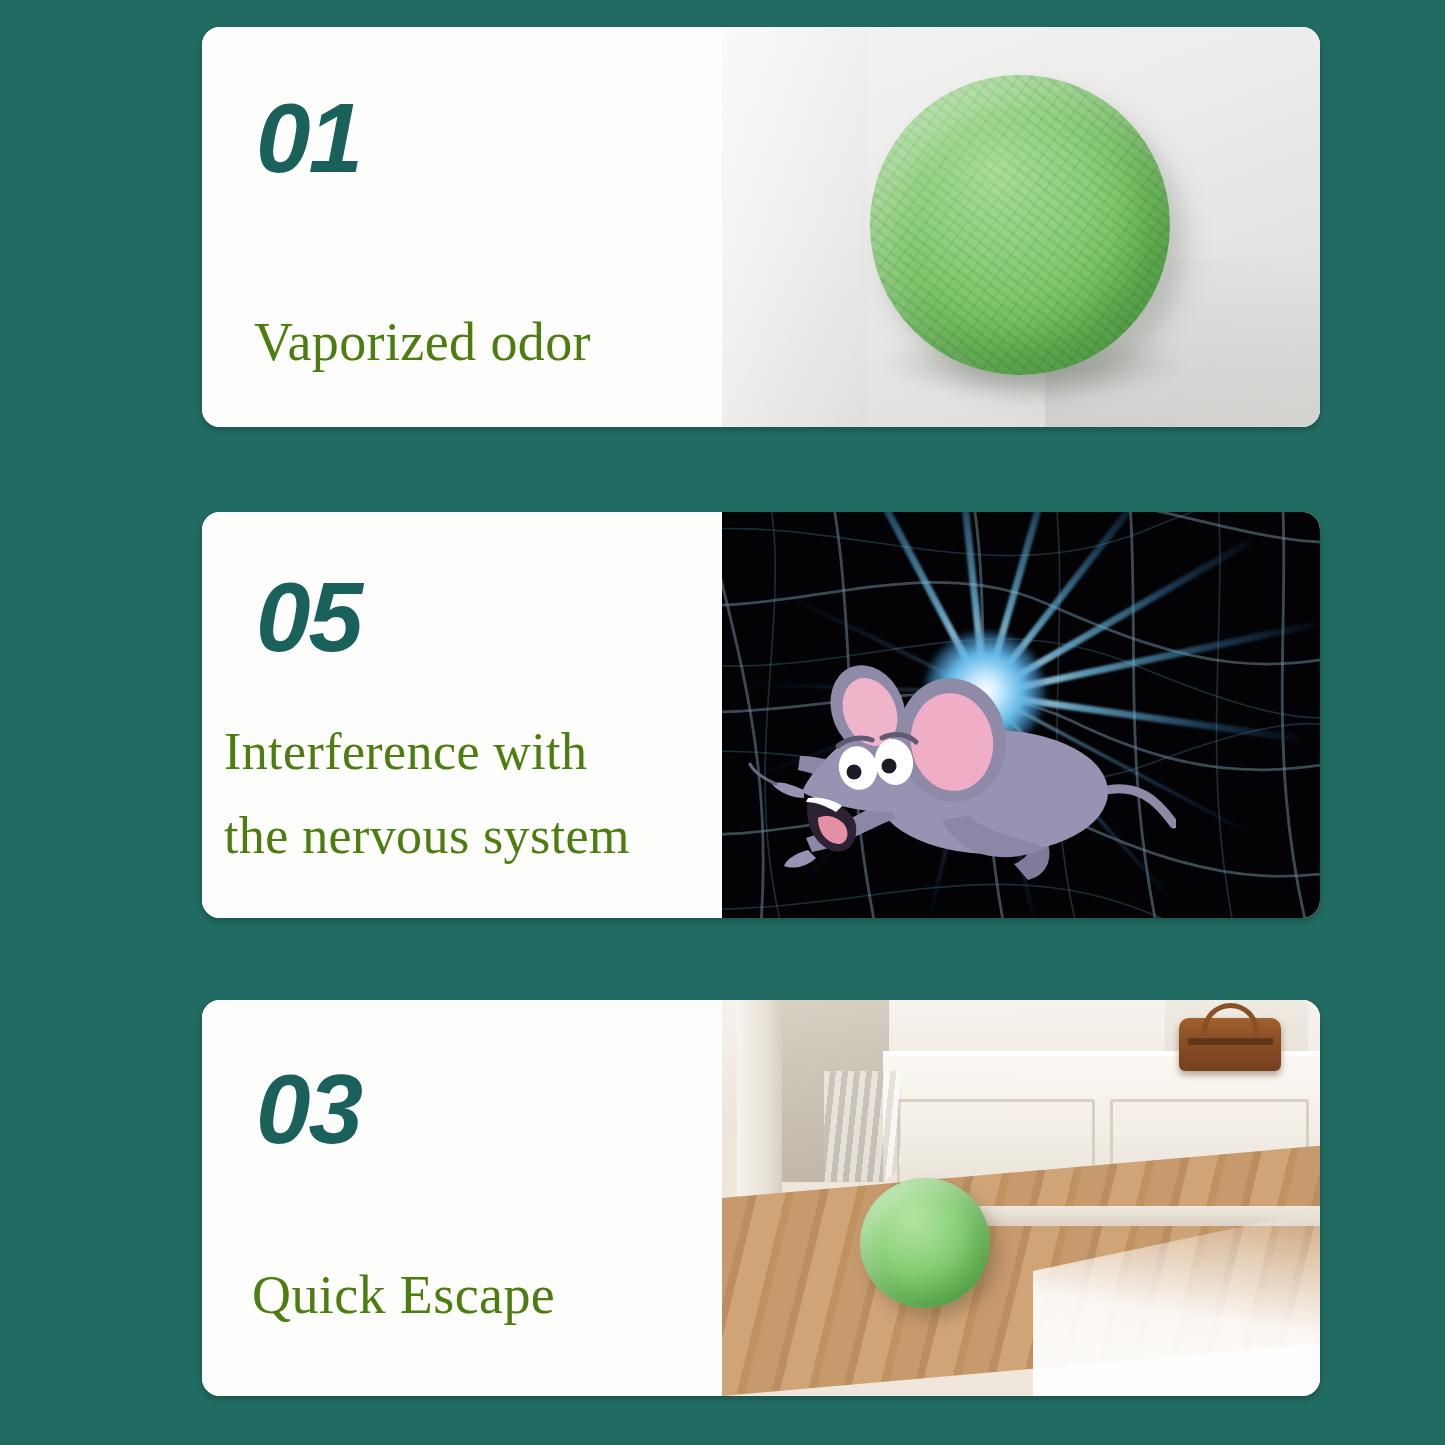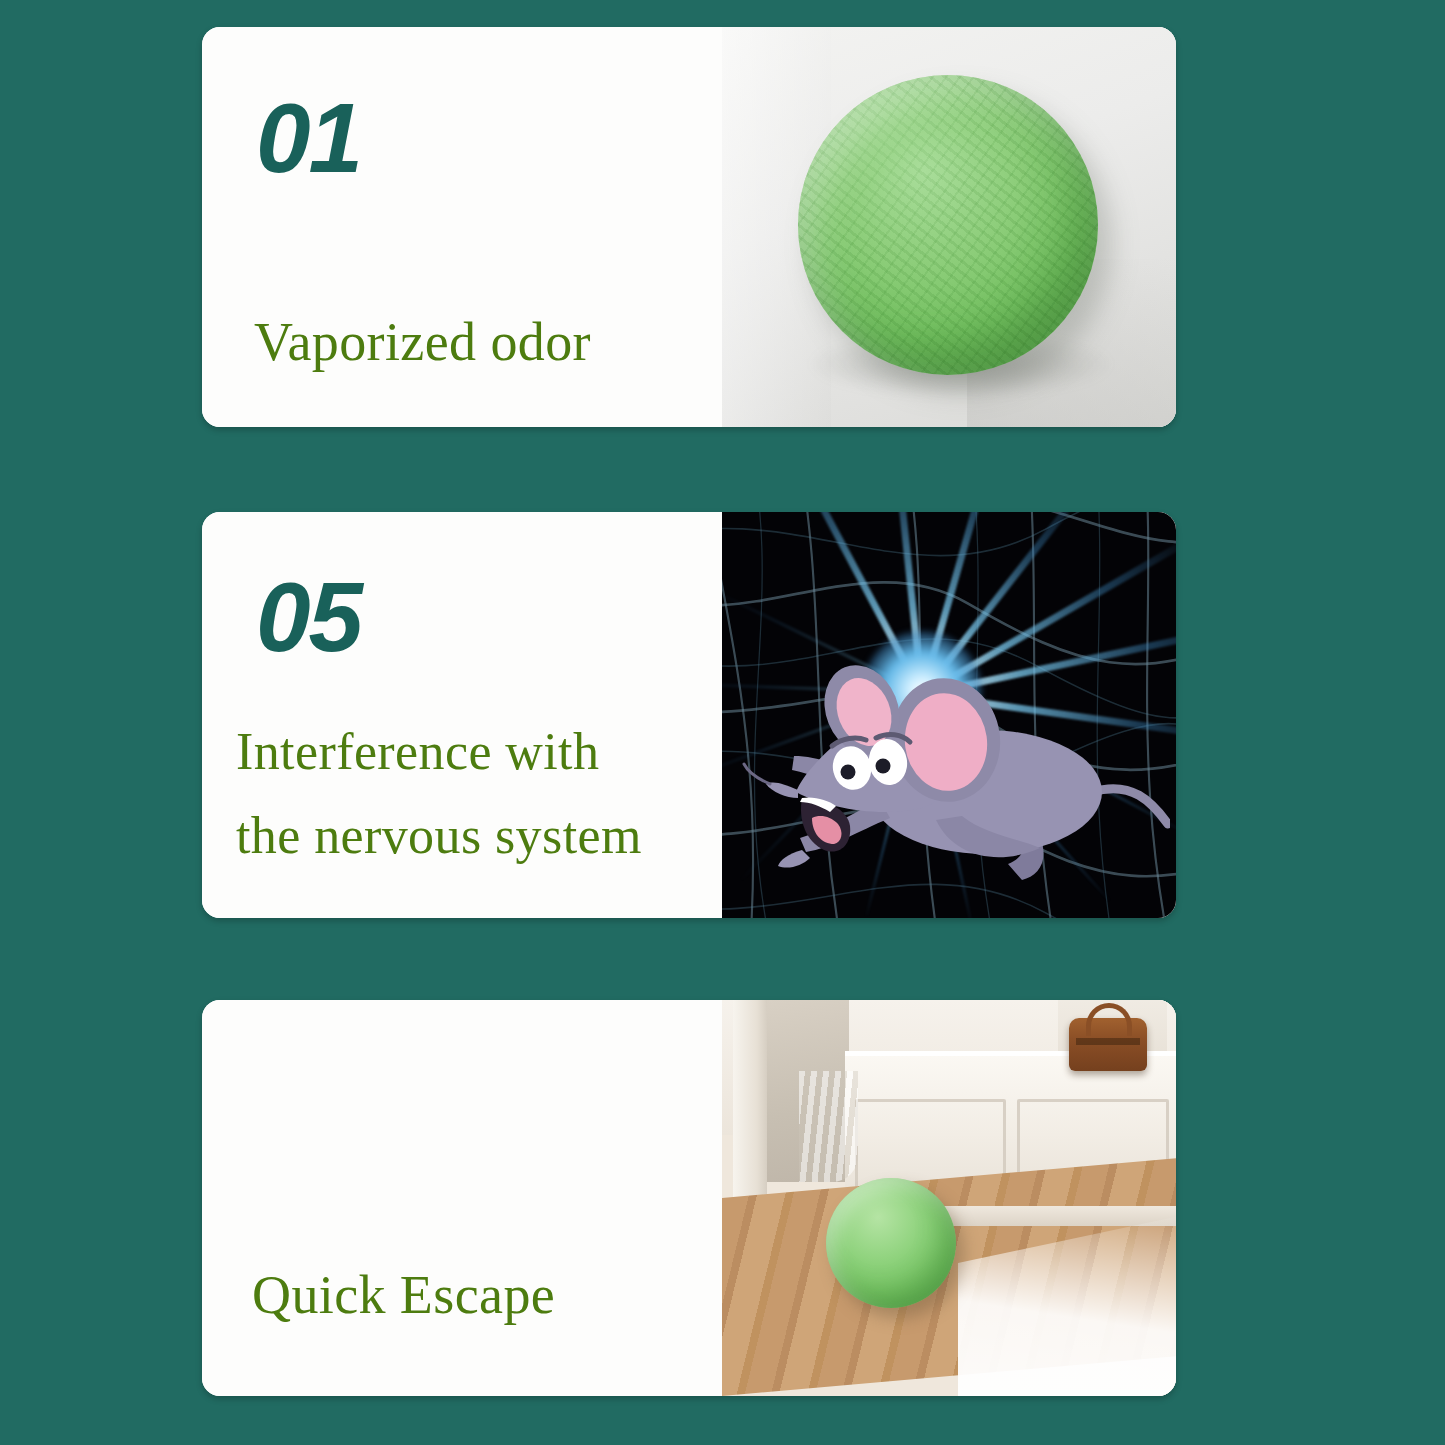--- a/index.html
+++ b/index.html
@@ -17,21 +17,21 @@
     width: 1445px;
     height: 1445px;
     background: #216b62;
     box-sizing: border-box;
   }
 
   
   .card {
     position: absolute;
     left: 202px;
-    width: 974px;
+    width: 1118px;
     background: #ffffff;
     border-radius: 18px;
     overflow: hidden;
     display: flex;
     flex-direction: row;
     box-shadow: 0 3px 6px rgba(0,0,0,0.22);
   }
   #card-1 { top: 27px;   height: 400px; }
   #card-2 { top: 512px;  height: 406px; }
   #card-3 { top: 1000px; height: 396px; }
@@ -69,21 +69,21 @@
     left: 36px;
     right: 14px;
     font-family: "Liberation Serif", serif;
     font-size: 54px;
     line-height: 1.62;
     color: #4d7c0f;
     letter-spacing: 0.4px;
     white-space: pre-line;
   }
   #card-1 .card-caption { top: 272px; left: 52px; }
-  #card-2 .card-caption { top: 198px; left: 22px; font-size: 52px; margin-left: 12px; }
+  #card-2 .card-caption { top: 198px; left: 22px; font-size: 52px; }
   #card-3 .card-caption { top: 252px; left: 50px; }
 
   
   .scene-ball {
     position: absolute;
     inset: 0;
     background:
       linear-gradient(160deg, #f3f3f1 0%, #ececeb 40%, #e2e2e0 72%, #d9d9d6 100%);
   }
   .scene-ball .paper-fold {
@@ -457,20 +457,21 @@
             <path d="M30 132 C 16 126, 8 120, 4 112" fill="none" stroke="#6c6884" stroke-width="3" stroke-linecap="round"></path>
           </svg>
         </div>
 
       </div>
     </div>
   </div>
 
   <div class="card" id="card-3">
     <div class="card-text">
+      <div class="card-number">03</div>
       <div class="card-caption">Quick Escape</div>
     </div>
     <div class="card-media">
       <div class="scene-room">
         <div class="room-wall"></div>
         <div class="room-darkdoor"></div>
         <div class="room-niche"></div>
         <div class="room-bench"></div>
         <div class="room-bag"></div>
         <div class="room-curtain"></div>

